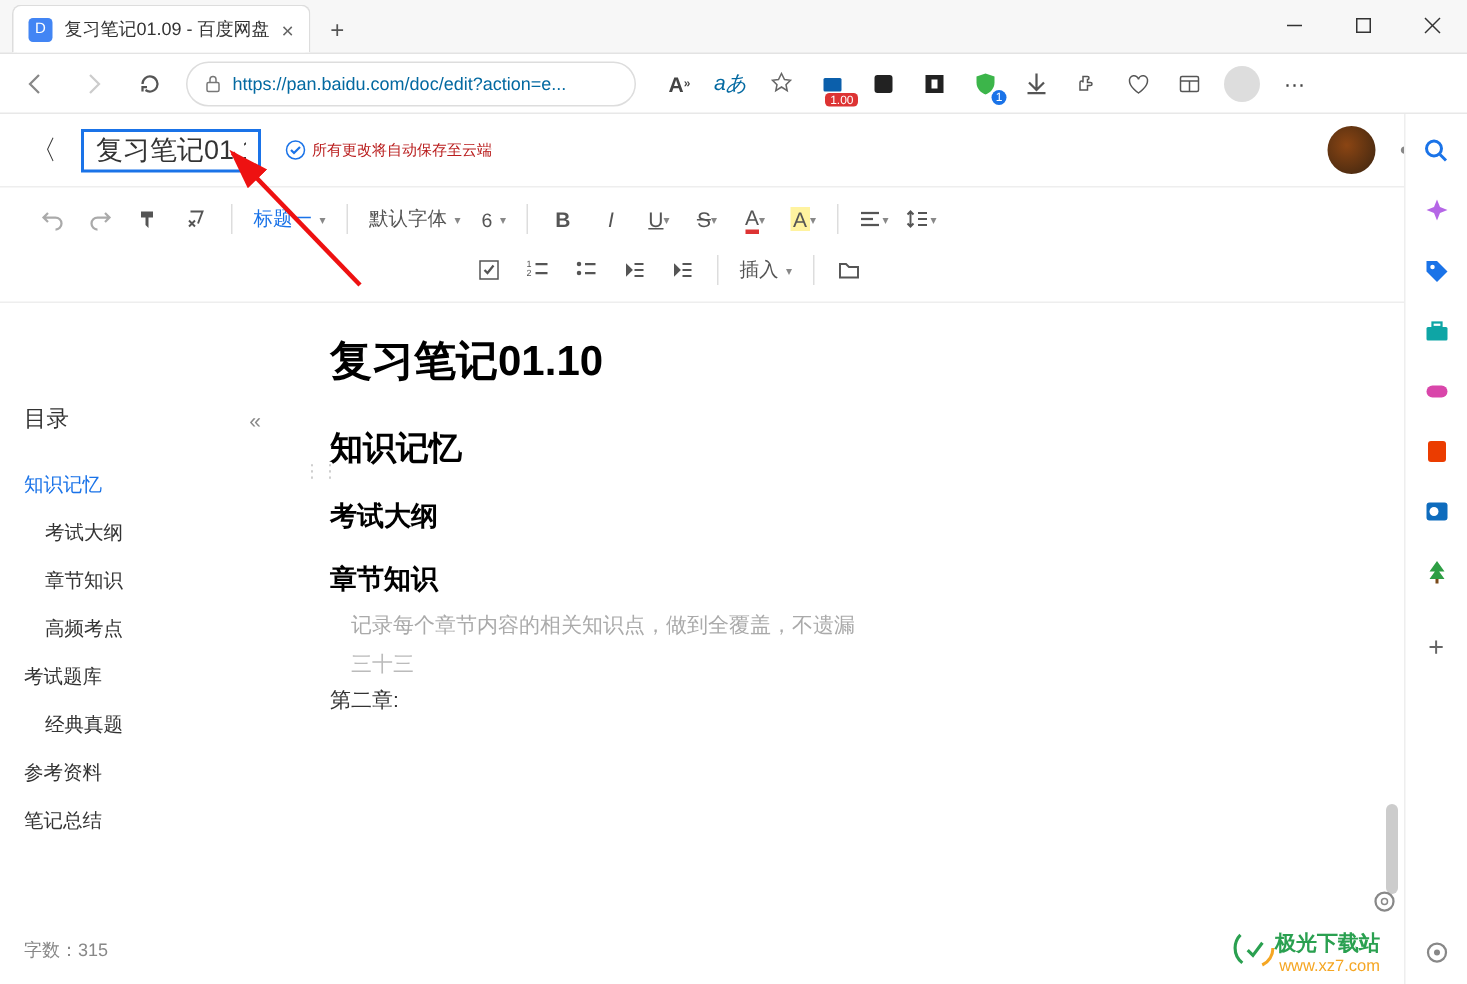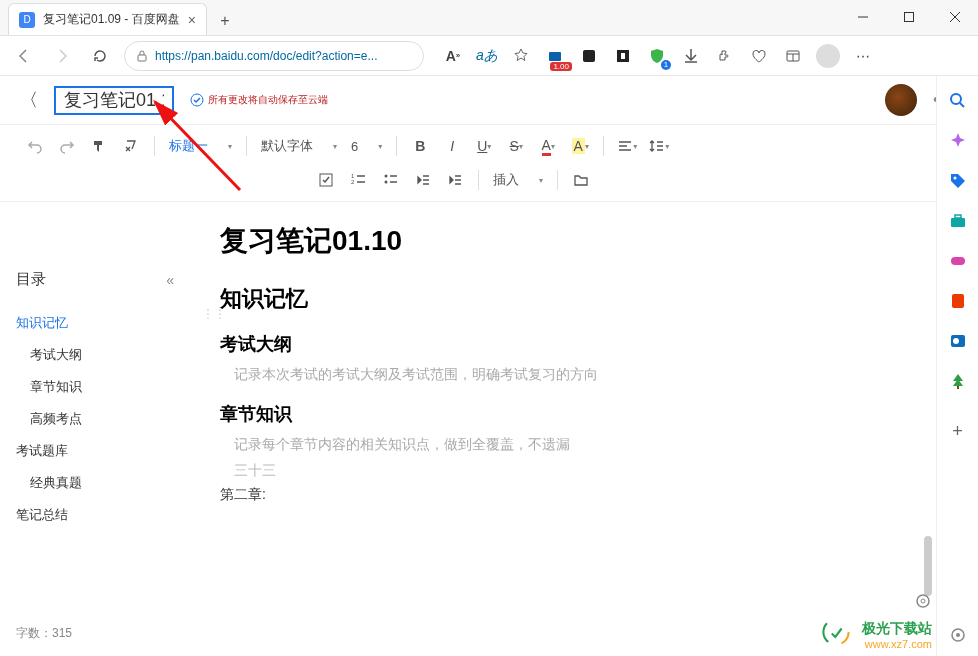--- a/index.html
+++ b/index.html
@@ -32,21 +32,21 @@
 .title-input { border:2px solid #1a73e8; padding:2px 8px; font-size:18px; font-weight:500; color:#333; outline:none; width:120px; }
 .save-status { display:flex; align-items:flex-end; gap:4px; font-size:10px; color:#b91c1c; }
 .save-status svg { color:#1a73e8; }
 .avatar { width:32px; height:32px; border-radius:50%; background:radial-gradient(circle at 40% 40%,#8b4513,#3a2410); margin-left:auto; }
 .more-dots { font-size:18px; color:#888; letter-spacing:2px; }
 
 
 .toolbar { border-top:1px solid #eee; border-bottom:1px solid #eee; padding:4px 20px; }
 .tb-row { display:flex; align-items:center; height:34px; gap:2px; }
 .tb-btn { min-width:30px; height:28px; display:flex; align-items:center; justify-content:center; font-size:14px; color:#555; padding:0 4px; border-radius:3px; }
-.tb-sel { display:flex; align-items:center; padding:0 6px; height:28px; font-size:13px; color:#555; gap:20px; }
+.tb-sel { display:flex; align-items:center; padding:0 6px; height:28px; font-size:13px; color:#555; gap:5px; }
 .tb-sel.blue { color:#1a73e8; }
 .tb-sep { width:1px; height:20px; background:#ddd; margin:0 6px; }
 .caret { font-size:8px; color:#888; }
 
 
 .main { display:flex; height:calc(100% - 36px - 40px - 48px - 72px); }
 .sidebar { width:190px; padding:20px 0 10px 16px; display:flex; flex-direction:column; }
 .toc-head { display:flex; align-items:center; justify-content:space-between; padding-right:16px; margin-bottom:18px;margin-top:48px; }
 .toc-title { font-size:15px; color:#333; }
 .collapse { font-size:14px; color:#888; }
@@ -69,21 +69,21 @@
 .right-rail div { width:22px; height:22px; display:flex; align-items:center; justify-content:center; }
 
 
 .arrow-svg { position:absolute; left:140px; top:90px; pointer-events:none; z-index:50; }
 
 
 .scroll-hint { position:absolute; right:42px; top:76px; width:14px; height:200px; }
 .scroll-thumb { position:absolute; right:2px; bottom:60px; width:8px; height:60px; background:#ccc; border-radius:4px; }
 
 
-.watermark { position:absolute; right:46px; bottom:6px; text-align:right; font-size:12px; }
+.watermark { position:absolute; right:58px; bottom:6px; text-align:right; font-size:12px; }
 .watermark .wm1 { color:#2aa050; font-weight:bold; font-size:14px; }
 .watermark .wm2 { color:#f5a623; font-size:11px; }
 .wm-logo { position:absolute; right:128px; bottom:10px; width:28px; height:28px; }
 
 
 .gear-corner { position:absolute; right:46px; bottom:46px; color:#888; }
 
 svg { display:block; }
 </style>
 </head>
@@ -339,30 +339,30 @@
     <div class="toc-head">
       <span class="toc-title">目录</span>
       <span class="collapse">«</span>
     </div>
     <div class="toc-item active">知识记忆</div>
     <div class="toc-item l2">考试大纲</div>
     <div class="toc-item l2">章节知识</div>
     <div class="toc-item l2">高频考点</div>
     <div class="toc-item">考试题库</div>
     <div class="toc-item l2">经典真题</div>
+    <div class="toc-item">参考资料</div>
     <div class="toc-item">笔记总结</div>
     <div class="word-count"><span>字数：</span><span>315</span></div>
   </div>
 
   <div class="content">
     <span class="drag-dots">⋮⋮</span>
     <h1>复习笔记01.10</h1>
     <h2>知识记忆</h2>
     <h3>考试大纲</h3>
-    <p class="note">记录本次考试的考试大纲及考试范围，明确考试复习的方向</p>
     <h3>章节知识</h3>
     <p class="note">记录每个章节内容的相关知识点，做到全覆盖，不遗漏</p>
     <p class="line sub">三十三</p>
     <p class="line">第二章:</p>
   </div>
 </div>
 
 <div class="right-rail">
   <div>
       <svg width="18" height="18">

